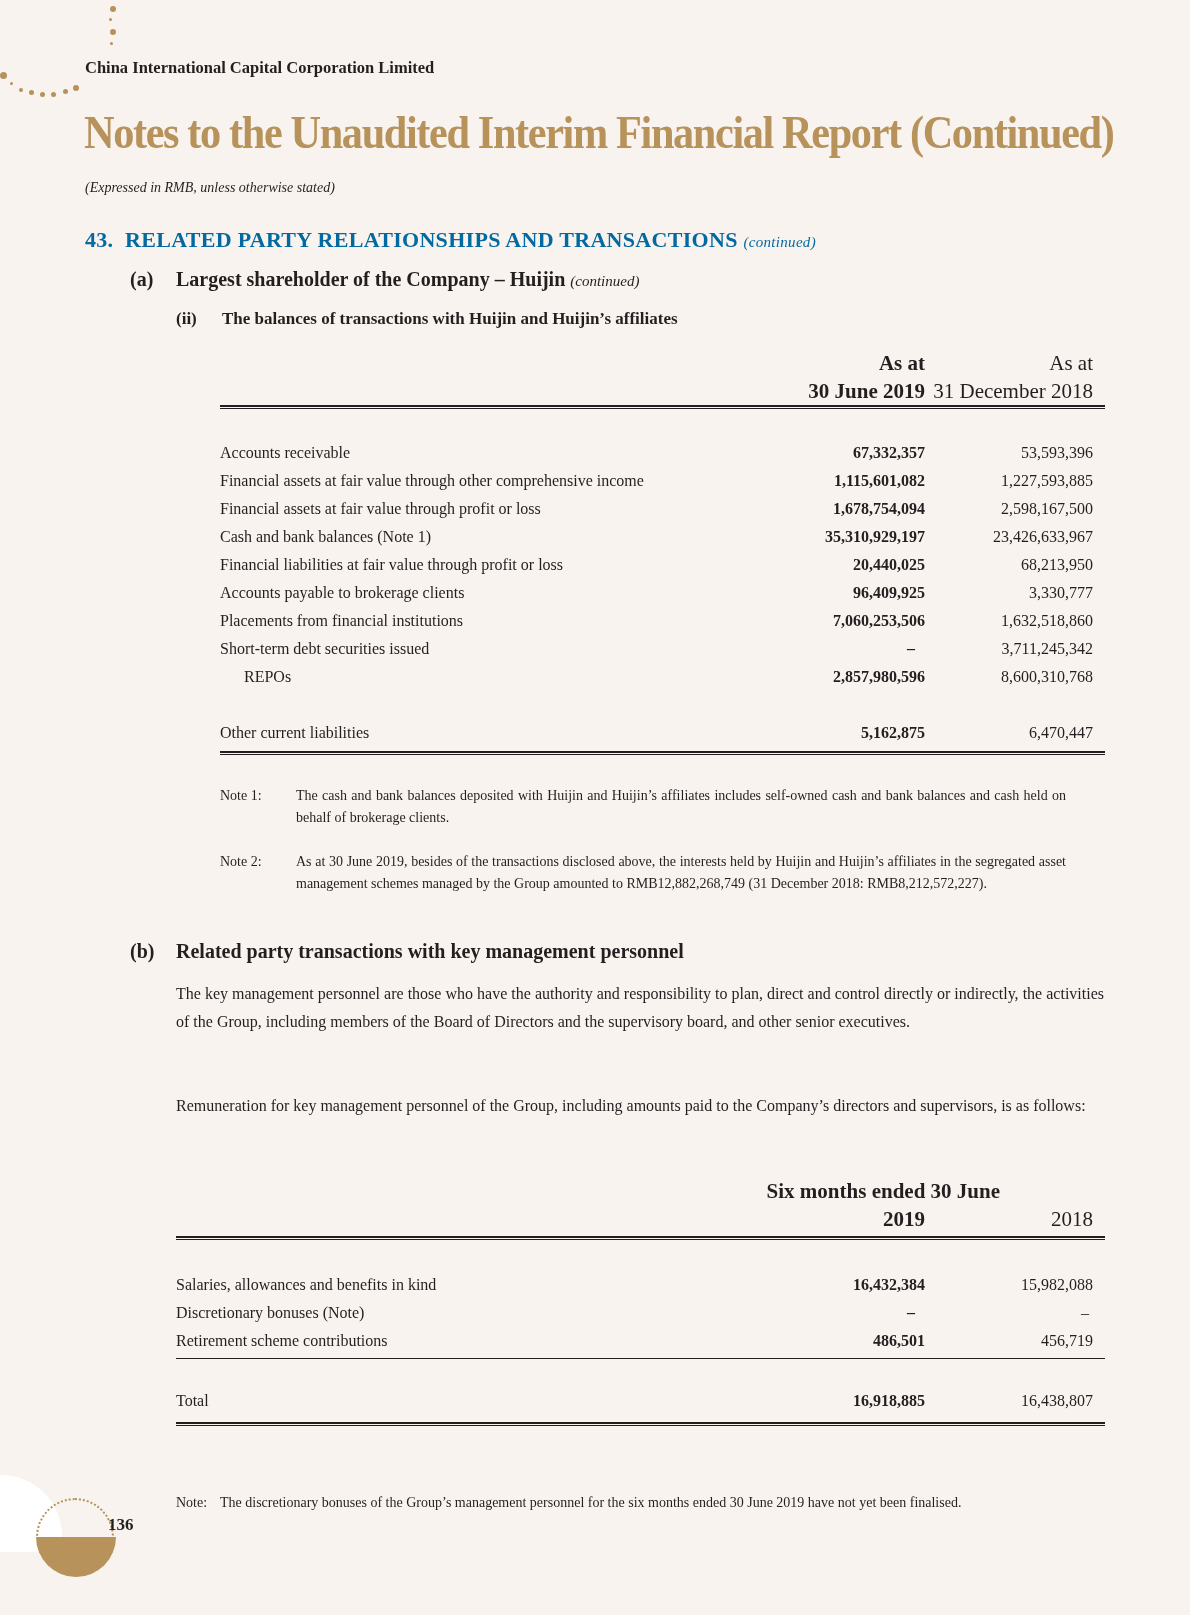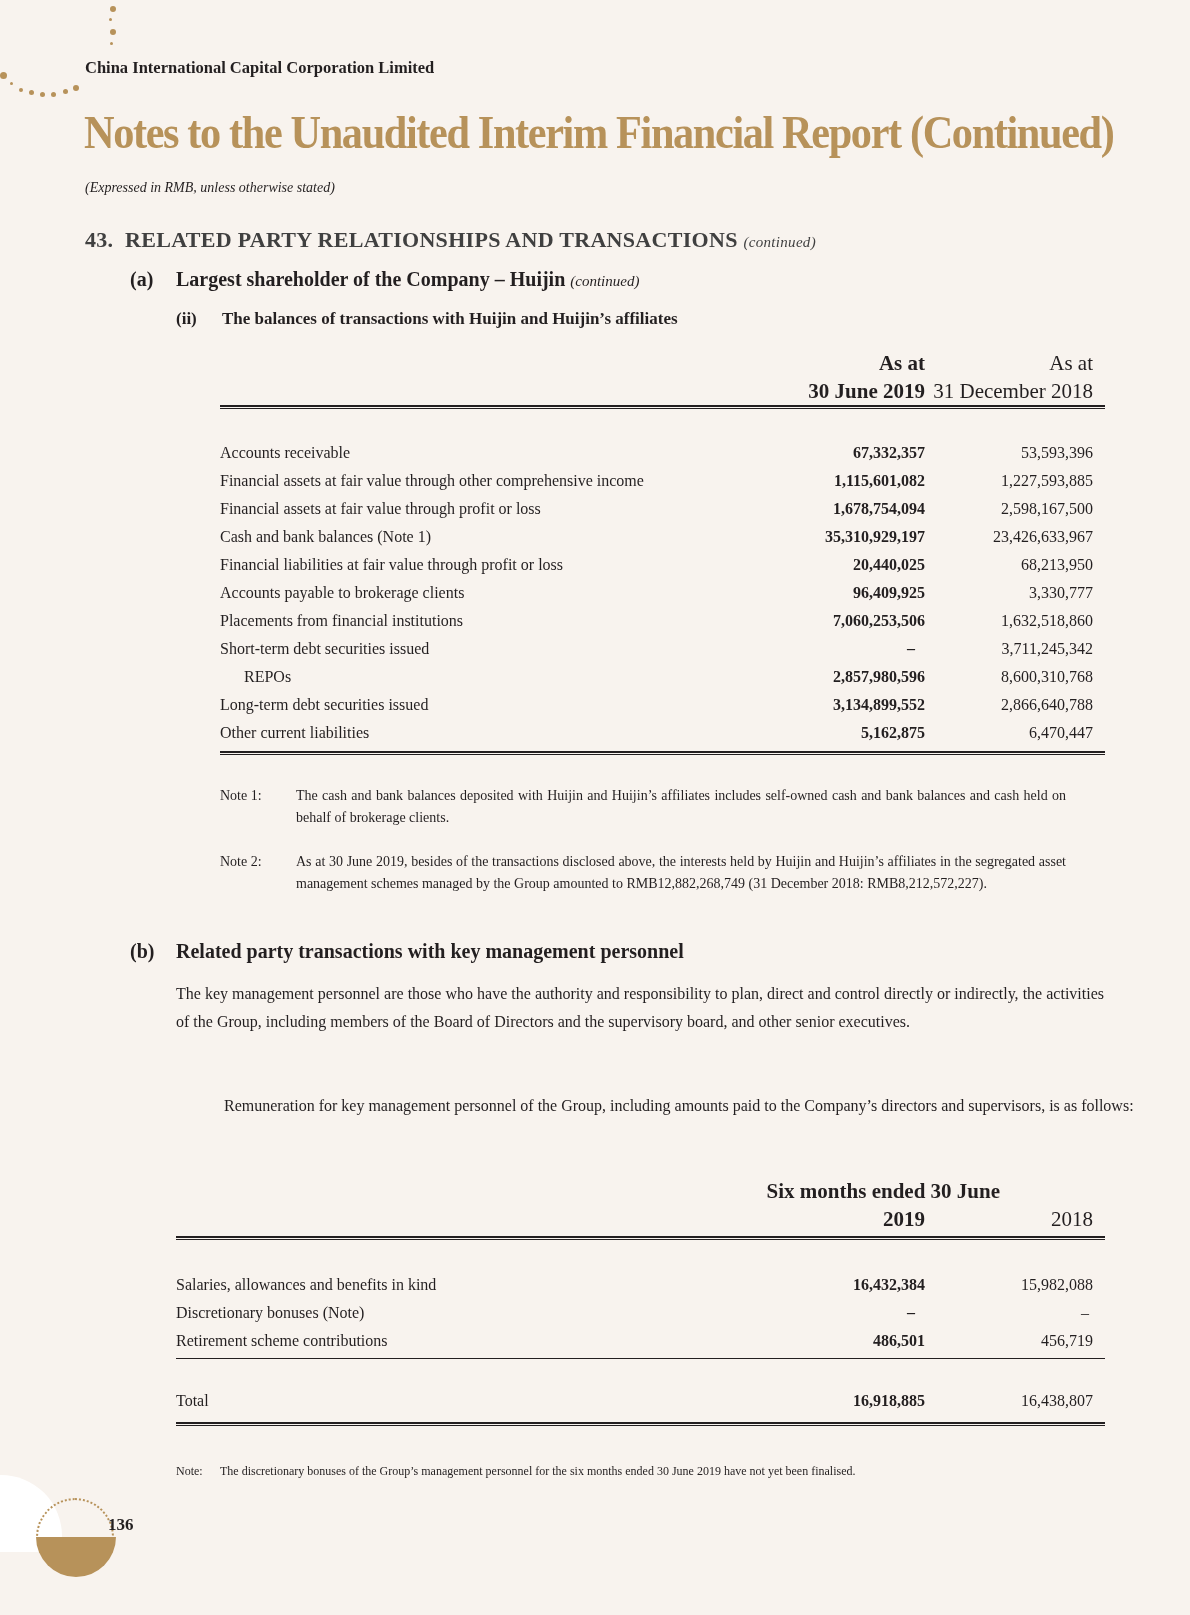--- a/index.html
+++ b/index.html
@@ -13,21 +13,21 @@
   
   .dot { position: absolute; border-radius: 50%; background: #b7925a; }
 
   .company { left: 85px; top: 58px; font-size: 16.5px; font-weight: bold; }
   .main-title {
     left: 84px; top: 106px; font-size: 46px; font-weight: bold; color: #b7925a;
     letter-spacing: -1.5px; transform: scaleX(0.92); transform-origin: left top; white-space: nowrap;
   }
   .expressed { left: 85px; top: 180px; font-size: 14px; font-style: italic; }
 
-  .sec43 { left: 85px; top: 227px; font-size: 22px; font-weight: bold; color: #404040; letter-spacing: 0.3px; white-space: nowrap; }
+  .sec43 { left: 85px; top: 227px; font-size: 22px; font-weight: bold; color: #0369a1; letter-spacing: 0.3px; white-space: nowrap; }
   .sec43 .cont { font-size: 15px; font-weight: normal; font-style: italic; }
 
   .suba { left: 130px; top: 268px; font-size: 20px; font-weight: bold; white-space: nowrap; }
   .suba .num { display: inline-block; width: 46px; }
   .suba .cont { font-size: 15px; font-weight: normal; font-style: italic; }
 
   .subii { left: 176px; top: 309px; font-size: 17px; font-weight: bold; white-space: nowrap; }
   .subii .num { display: inline-block; width: 46px; }
 
   
@@ -44,21 +44,21 @@
 
   .note { position: absolute; font-size: 14px; line-height: 22px; }
   .note .nl { position: absolute; left: 0; top: 0; }
   .note .nt { position: absolute; left: 76px; width: 770px; text-align: justify; }
 
   .b-title { left: 130px; top: 940px; font-size: 20px; font-weight: bold; white-space: nowrap; }
   .b-title .num { display: inline-block; width: 46px; }
 
   .para { position: absolute; left: 176px; width: 928px; font-size: 16px; line-height: 28px; text-align: justify; }
 
-  .footnote { position: absolute; left: 176px; top: 1458px; width: 928px; font-size: 12px; line-height: 27px; }
+  .footnote { position: absolute; left: 176px; top: 1489px; width: 928px; font-size: 14px; line-height: 27px; }
   .footnote .fl { position: absolute; left: 0; top: 0; }
   .footnote .ft { display: block; text-indent: 44px; padding-left: 44px; text-indent: -0px; }
 
   .pageno { left: 108px; top: 1515px; font-size: 17px; font-weight: bold; }
 </style>
 </head>
 <body>
 
 <div>
   <div class="dot" style="left:110px;top:6px;width:6px;height:6px;"></div>
@@ -139,25 +139,20 @@
   <div class="row" style="top:300px;">
     <span class="lbl">Short-term debt securities issued</span>
     <span class="v1" style="right:190px;">–</span>
     <span class="v2">3,711,245,342</span>
   </div>
   <div class="row" style="top:328px;margin-left:24px;">
     <span class="lbl">REPOs</span>
     <span class="v1">2,857,980,596</span>
     <span class="v2">8,600,310,768</span>
   </div>
-  <div class="row" style="top:356px;">
-    <span class="lbl">Long-term debt securities issued</span>
-    <span class="v1">3,134,899,552</span>
-    <span class="v2">2,866,640,788</span>
-  </div>
   <div class="row" style="top:384px;">
     <span class="lbl">Other current liabilities</span>
     <span class="v1">5,162,875</span>
     <span class="v2">6,470,447</span>
   </div>
   <div class="rule-double" style="top:411px;"></div>
 </div>
 
 <div class="note" style="left:220px; top:785px; width:885px; height:50px;">
   <span class="nl">Note 1:</span>
@@ -165,21 +160,21 @@
 </div>
 <div class="note" style="left:220px; top:851px; width:885px; height:70px;">
   <span class="nl">Note 2:</span>
   <span class="nt">As at 30 June 2019, besides of the transactions disclosed above, the interests held by Huijin and Huijin’s affiliates in the segregated asset management schemes managed by the Group amounted to RMB12,882,268,749 (31 December 2018: RMB8,212,572,227).</span>
 </div>
 
 <div class="abs b-title">
   <span class="num">(b)</span><span>Related party transactions with key management personnel</span>
 </div>
 <div class="para" style="top:980px;">The key management personnel are those who have the authority and responsibility to plan, direct and control directly or indirectly, the activities of the Group, including members of the Board of Directors and the supervisory board, and other senior executives.</div>
-<div class="para" style="top:1092px;margin-left:48px;">Remuneration for key management personnel of the Group, including amounts paid to the Company’s directors and supervisors, is as follows:</div>
+<div class="para" style="top:1092px;">Remuneration for key management personnel of the Group, including amounts paid to the Company’s directors and supervisors, is as follows:</div>
 
 <div class="tbl" style="left:176px; top:1170px; width:929px; height:260px;">
   <div class="hdr" style="right:105px; top:9px; font-weight:bold;">Six months ended 30 June</div>
   <div class="hdr" style="right:180px; top:37px; font-weight:bold;">2019</div>
   <div class="hdr" style="right:12px; top:37px;">2018</div>
   <div class="rule-double" style="top:66px;"></div>
 
   <div class="row" style="top:106px;">
     <span class="lbl">Salaries, allowances and benefits in kind</span>
     <span class="v1">16,432,384</span>

